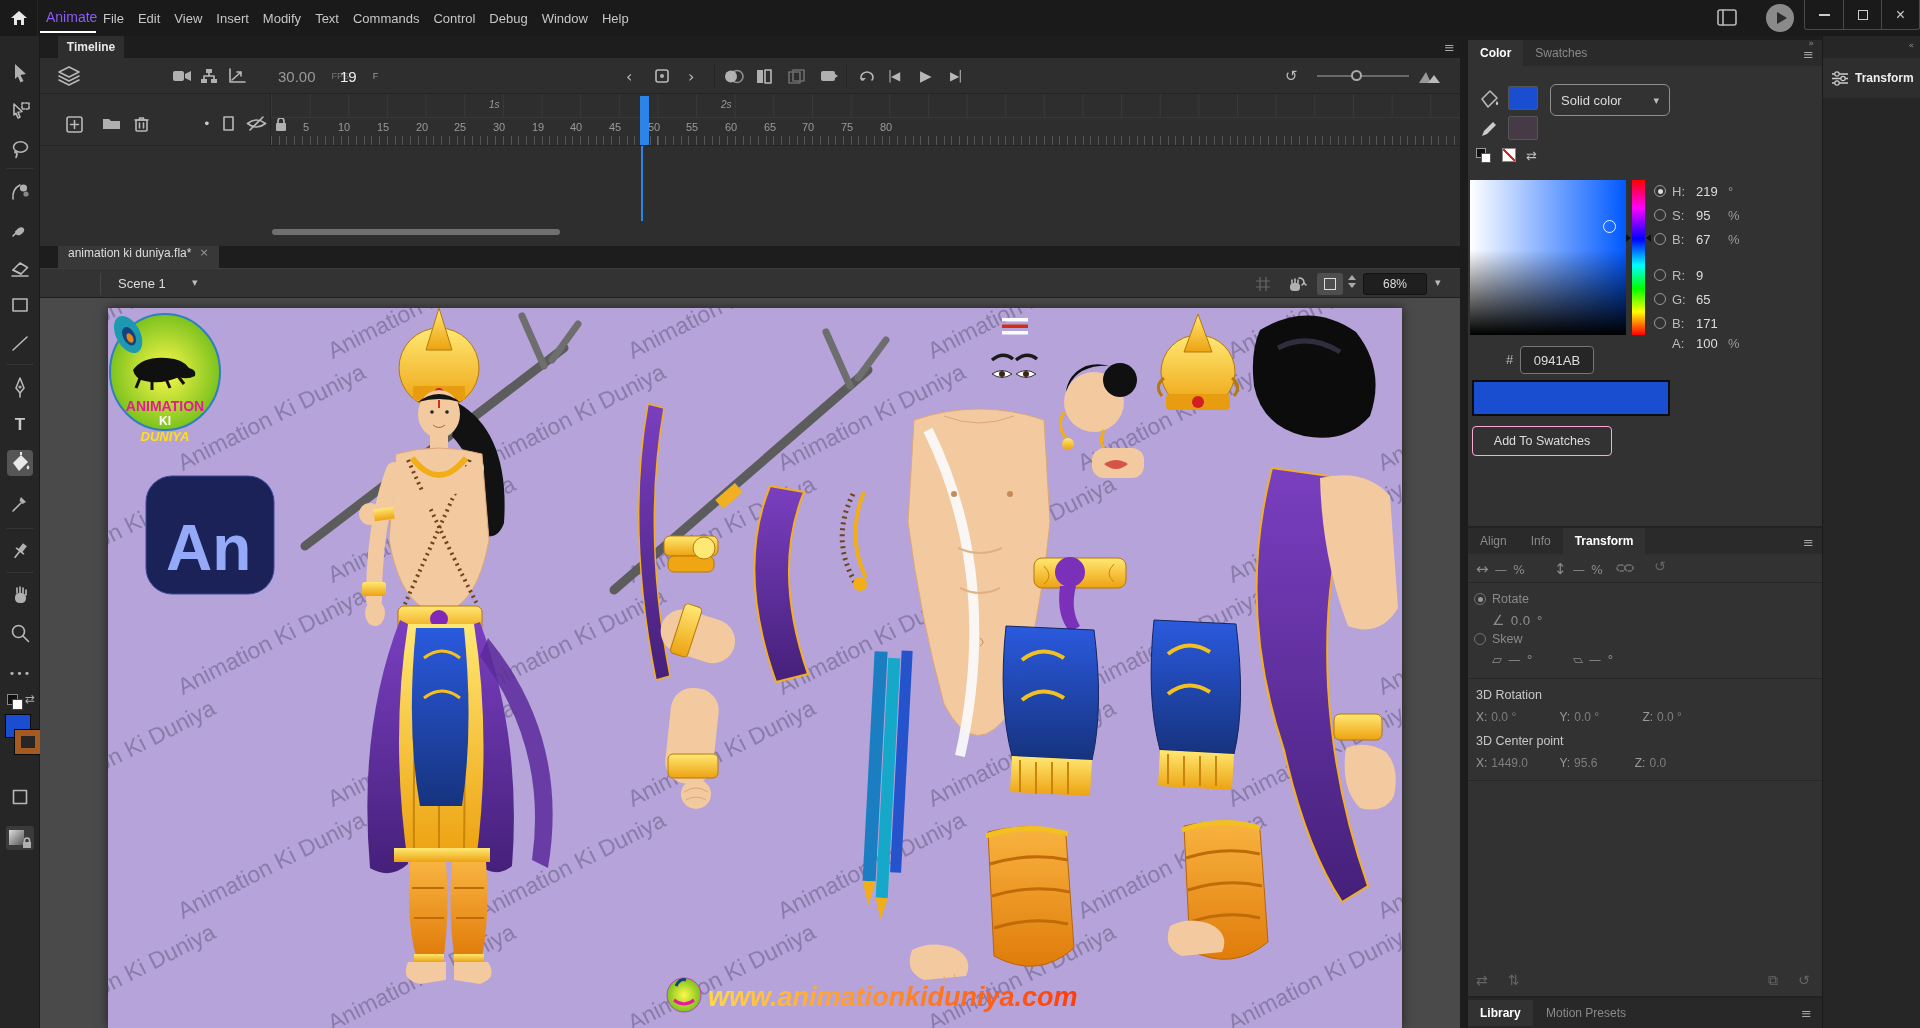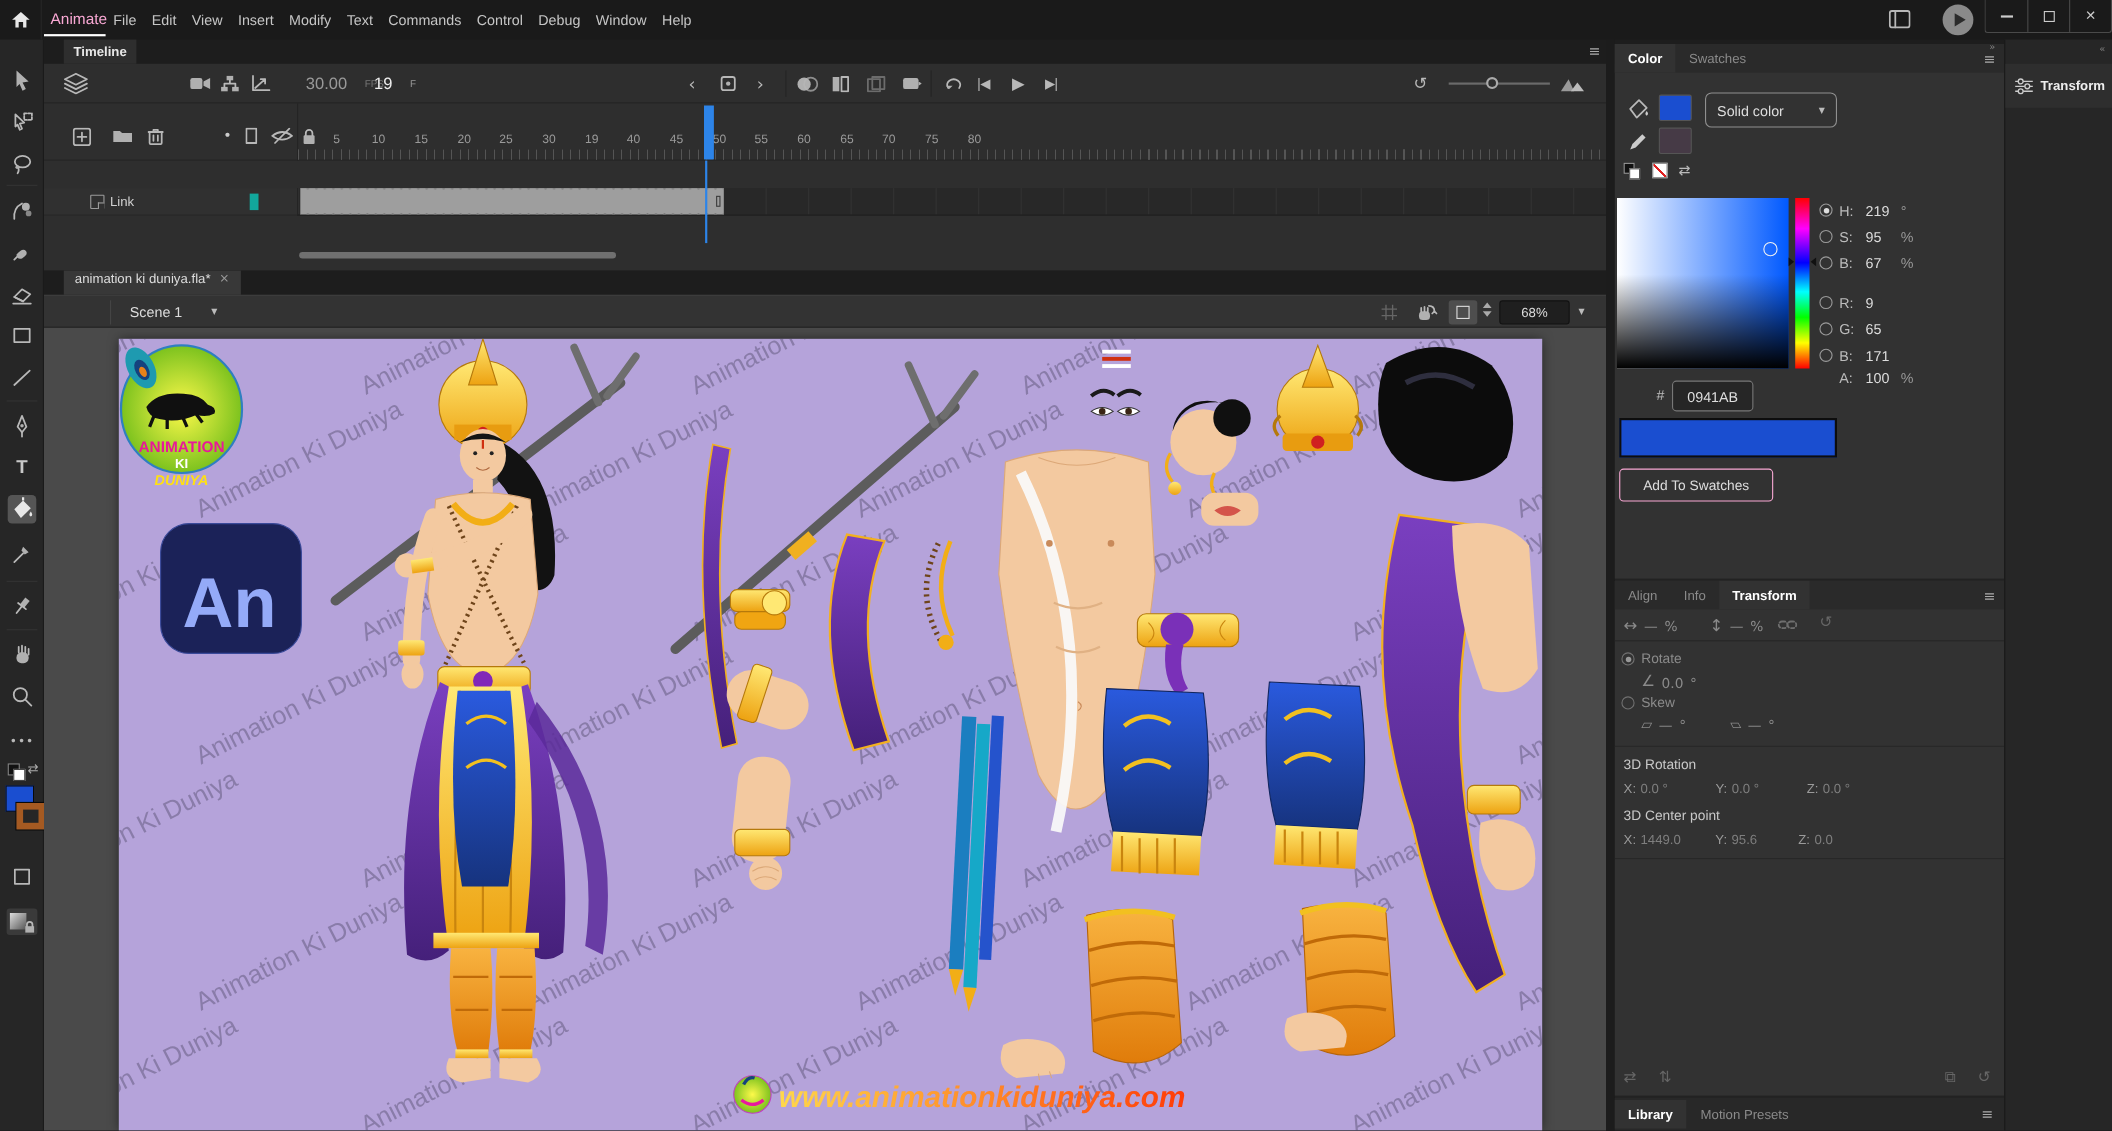--- a/index.html
+++ b/index.html
@@ -8,21 +8,21 @@
        font-family:"Liberation Sans",sans-serif;color:#c8c8c8;font-size:13px}
   .abs{position:absolute}
   .djv{font-family:"DejaVu Sans",sans-serif}
   svg{display:block}
   .ico{stroke:#b8b8b8;fill:none;stroke-width:1.6;stroke-linecap:round;stroke-linejoin:round}
   .icf{fill:#b0b0b0;stroke:none}
 
   
   .menubar{left:0;top:0;width:1920px;height:36px;background:#1a1a1a}
   .home{left:0;top:0;width:38px;height:36px;display:flex;align-items:center;justify-content:center;border-right:1px solid #262626}
-  .appname{left:46px;top:9px;color:#f9a8d4;font-size:14px}
+  .appname{left:46px;top:9px;color:#8b5cf6;font-size:14px}
   .appname-underline{left:40px;top:31px;width:56px;height:2px;background:#fff}
   .menus{left:96px;top:0;height:36px;display:flex;align-items:center}
   .menu{padding:0 7px;color:#c6c6c6;font-size:13px;cursor:default}
   .winbtns{right:0;top:0;height:30px;display:flex;border:1px solid #4a4a4a;border-top:none;border-radius:0 0 3px 3px}
   .winbtn{width:38px;height:29px;display:flex;align-items:center;justify-content:center;border-left:1px solid #4a4a4a;color:#ccc}
   .winbtn:first-child{border-left:none}
   .minbar{width:11px;height:2px;background:#ccc}
   .restore{width:10px;height:10px;border:1.5px solid #ccc;position:relative;background:#1a1a1a}
   .restore:before{content:"";position:absolute;left:2px;top:-5px;width:10px;height:10px;border:1.5px solid #ccc;z-index:-1}
   .playcirc{left:1766px;top:4px;width:28px;height:28px;border-radius:50%;background:#8a8a8a;display:flex;align-items:center;justify-content:center}
@@ -424,52 +424,44 @@
       </div>
       <div class="hic" style="left:234px">
         <svg width="14" height="16">
             <rect x="2" y="7" width="10" height="8" rx="1" class="icf"></rect>
             <path d="M4 7 V5 a3 3 0 0 1 6 0 V7" class="ico" stroke-width="1.4"></path>
           </svg>
       </div>
     </div>
 
     <div class="ruler">
+      <div class="secrow">
+        <span class="seclab" style="left:218px">1s</span>
+        <span class="seclab" style="left:450px">2s</span>
+      </div>
       <span class="rnum" style="left:20px">5</span>
       <span class="rnum" style="left:58px">10</span>
       <span class="rnum" style="left:97px">15</span>
       <span class="rnum" style="left:136px">20</span>
       <span class="rnum" style="left:174px">25</span>
       <span class="rnum" style="left:213px">30</span>
       <span class="rnum" style="left:252px">19</span>
       <span class="rnum" style="left:290px">40</span>
       <span class="rnum" style="left:329px">45</span>
       <span class="rnum" style="left:368px">50</span>
       <span class="rnum" style="left:406px">55</span>
       <span class="rnum" style="left:445px">60</span>
       <span class="rnum" style="left:484px">65</span>
       <span class="rnum" style="left:522px">70</span>
       <span class="rnum" style="left:561px">75</span>
       <span class="rnum" style="left:600px">80</span>
       <div class="ticks"></div>
       <div class="playhead-head"></div>
     </div>
 
-    <div class="lrow" style="top:113px">
-      <div class="lname">
-        <span class="docic"></span>
-        <span class="lntext">Link</span>
-        <span class="chip" style="background: rgb(18, 167, 156);"></span>
-      </div>
-      <div class="lframes">
-        <div class="fspan">
-            <span class="endmark"></span>
-          </div>
-      </div>
-    </div>
     <div class="playline" style="left:601px"></div>
     <div class="hscroll"></div>
   </div>
 
   <div class="abs docrow"></div>
   <div class="abs doctab">
     <span>animation ki duniya.fla*</span>
     <span class="djv" style="color:#999;font-size:11px">×</span>
   </div>
   <div class="abs editbar">

